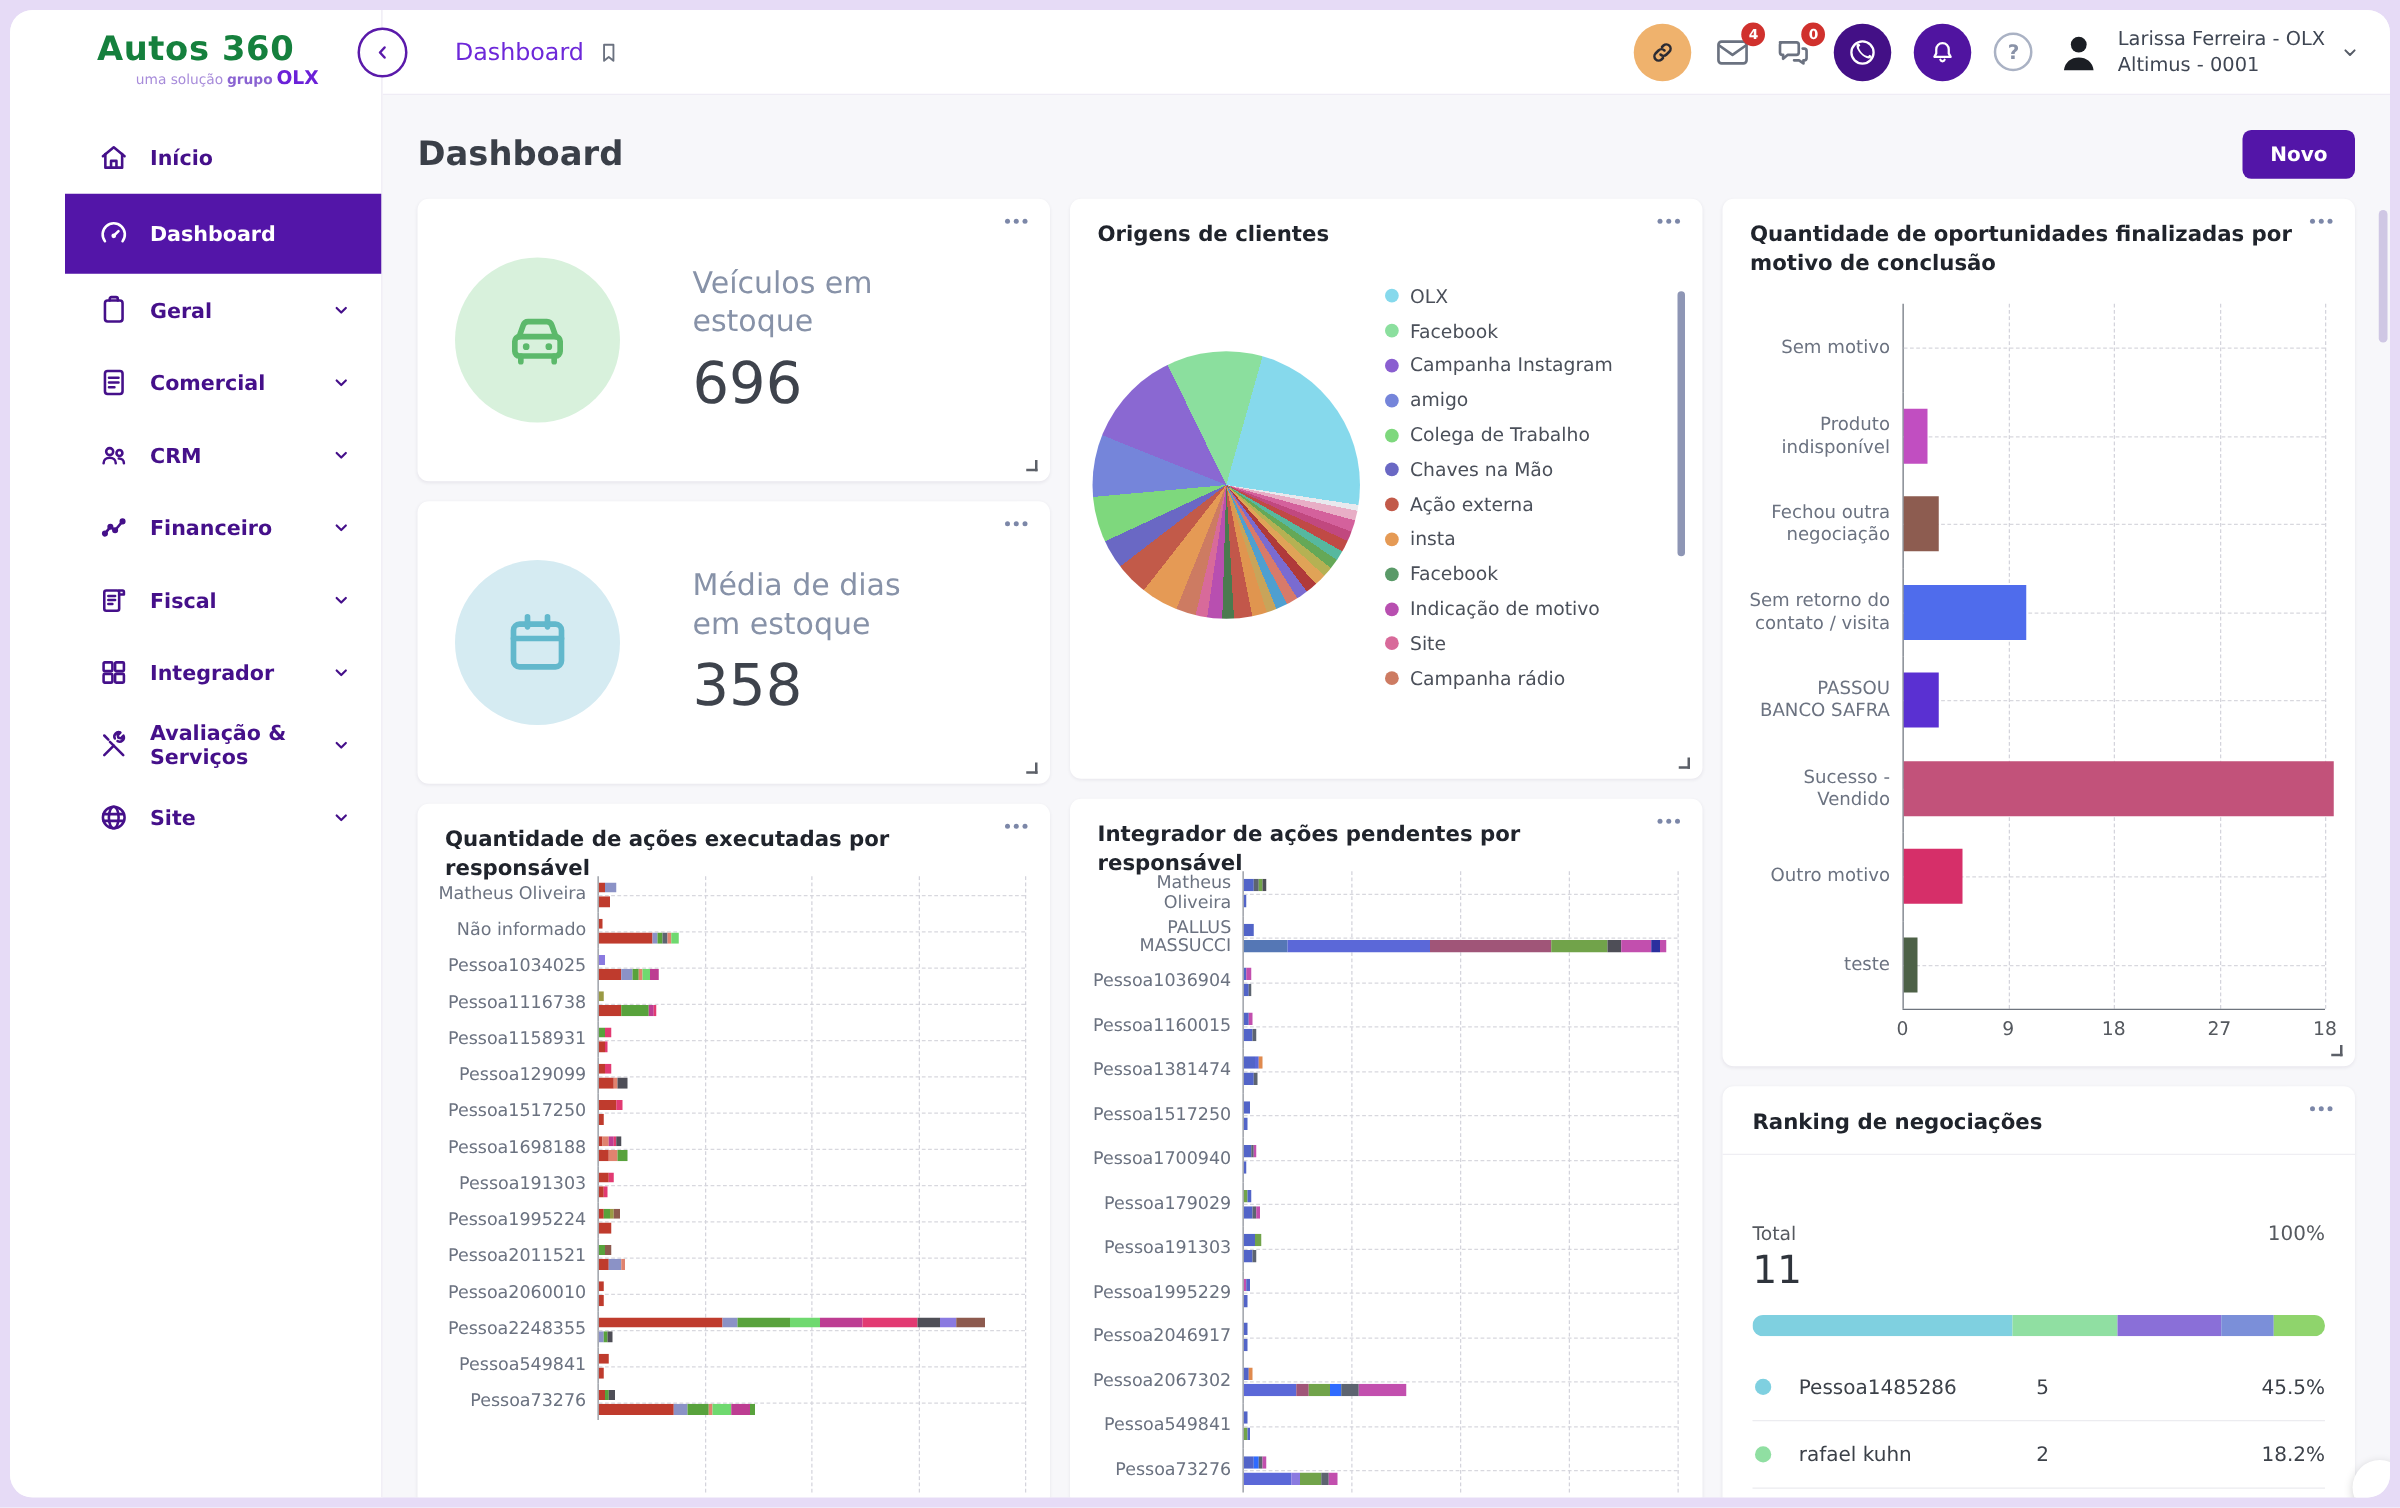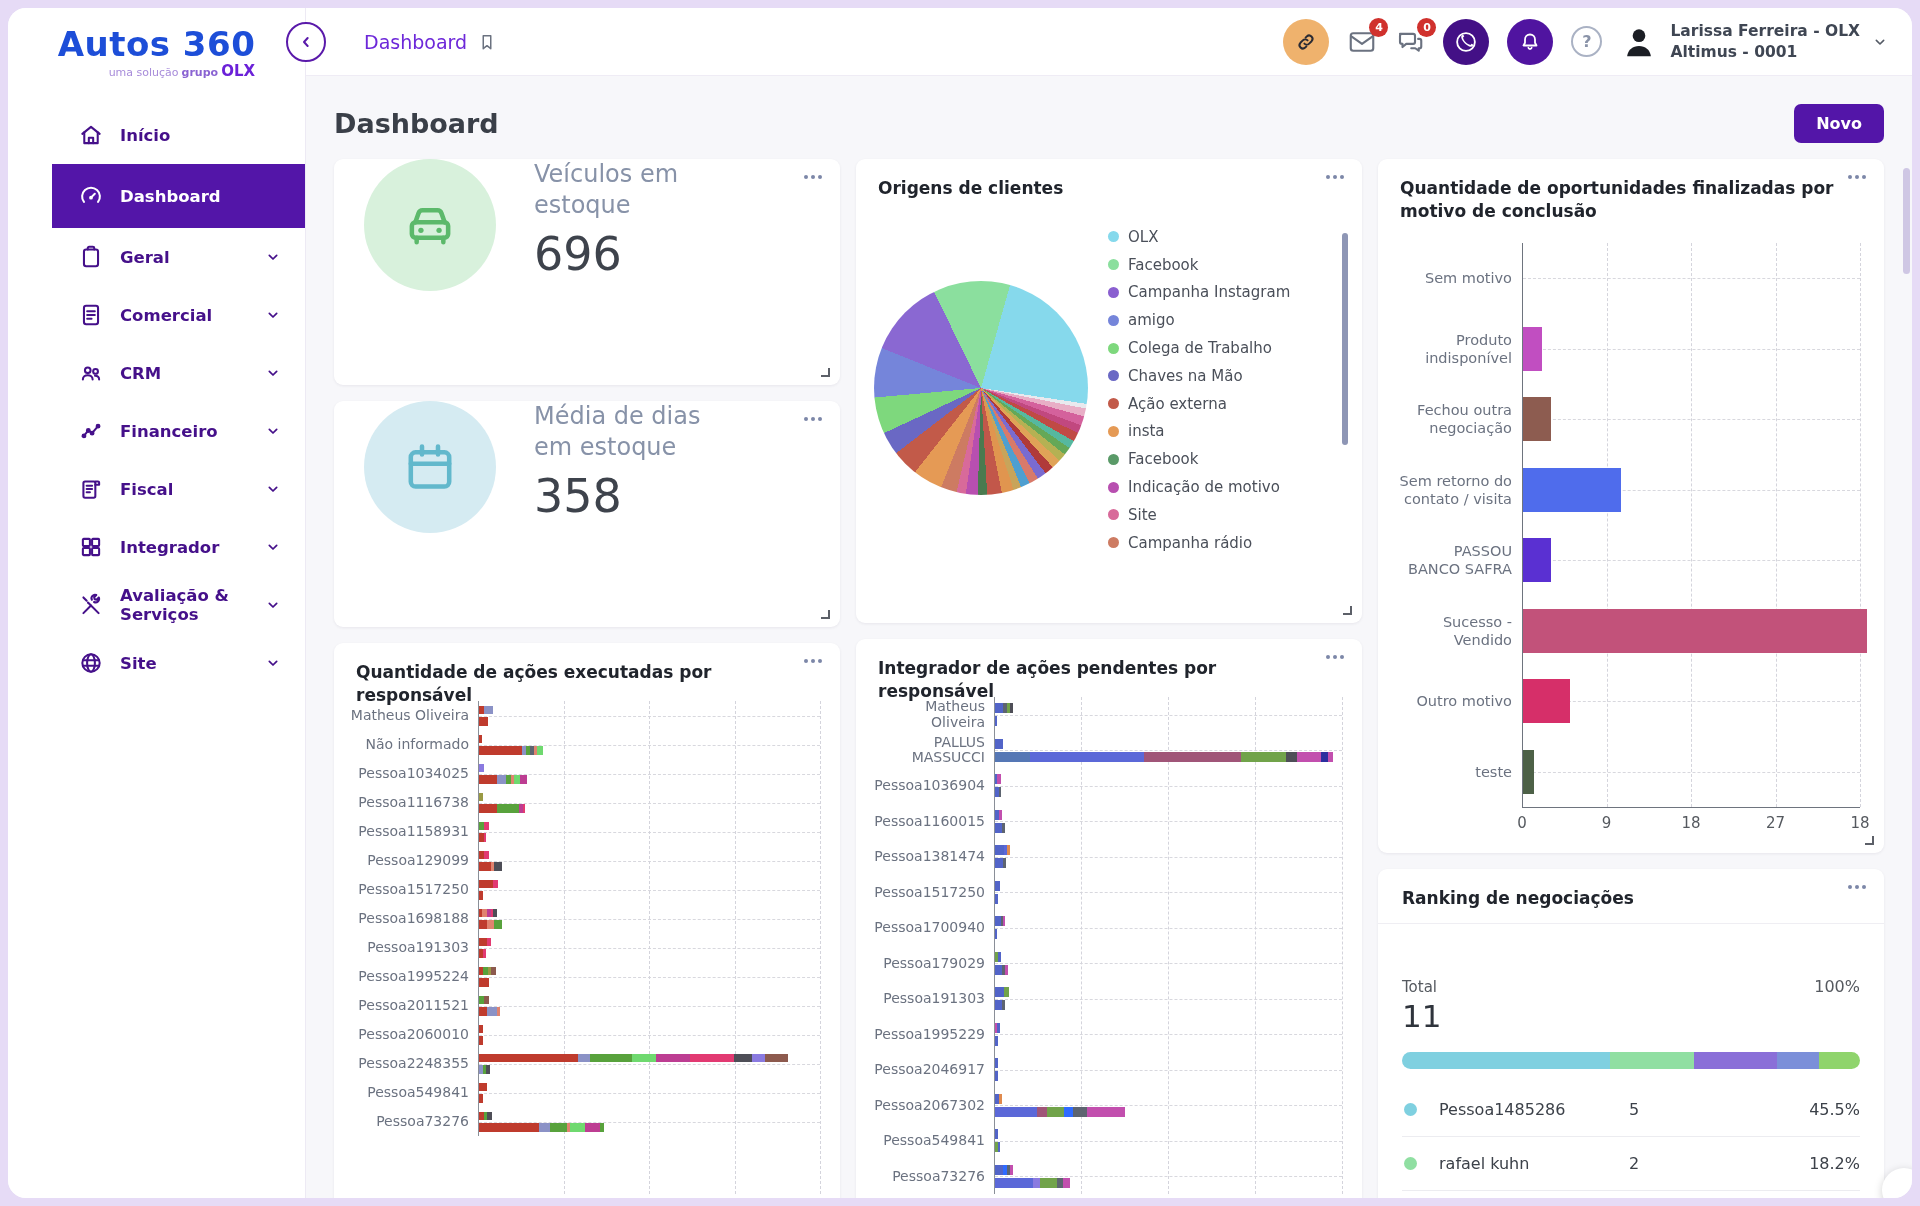--- a/index.html
+++ b/index.html
@@ -3,21 +3,21 @@
 <meta charset="utf-8">
 <style>
   * { margin:0; padding:0; box-sizing:border-box; }
   html,body { width:1920px; height:1206px; font-family:"DejaVu Sans","Liberation Sans",sans-serif; }
   body { background:#e6dbf6; position:relative; overflow:hidden; }
   .app { position:absolute; inset:8px; background:#f7f7fa; border-radius:18px; overflow:hidden; display:flex; }
 
   
   .sidebar { width:298px; background:#fff; border-right:1px solid #edeaf4; flex-shrink:0; z-index:3; }
   .logo-wrap { padding:16px 24px 6px; text-align:center; }
-  .logo-title { font-size:34px; font-weight:800; color:#1d4ed8; letter-spacing:0.5px; }
+  .logo-title { font-size:27px; font-weight:800; color:#15803d; letter-spacing:0.5px; }
   .logo-sub { text-align:right; padding-right:26px; margin-top:-2px; font-size:11px; color:#a78bda; }
   .logo-sub b.grupo { color:#8a63d2; font-weight:700; margin-left:3px; }
   .logo-sub b.olx { color:#6b21d8; font-weight:800; font-size:15px; margin-left:3px; }
   .nav { margin-top:20px; }
   .nav-item { height:58px; display:flex; align-items:center; padding:0 24px 0 26px; color:#45108a; cursor:pointer;margin-left:44px; }
   .nav-item .nicon { width:26px; height:26px; margin-right:16px; display:flex; align-items:center; justify-content:center; }
   .nav-item .nlabel { font-size:16.5px; font-weight:700; flex:1; }
   .nav-item .chev { width:16px; height:16px; }
   .nav-item.active { background:#5315a8; color:#fff; height:64px; }
 
@@ -29,37 +29,37 @@
   .crumb-label { font-size:19px; color:#6d28d9; font-weight:500; }
   .top-icons { margin-left:auto; display:flex; align-items:center; gap:18px; padding-right:24px; }
   .icon-rel { position:relative; cursor:pointer; }
   .badge { position:absolute; top:-9px; right:-11px; min-width:19px; height:19px; border-radius:10px; background:#d0312d; color:#fff; font-size:11px; font-weight:700; display:flex; align-items:center; justify-content:center; padding:0 4px; }
   .circle-btn { width:46px; height:46px; border-radius:50%; display:flex; align-items:center; justify-content:center; cursor:pointer; }
   .circle-orange { background:#efb26d; }
   .circle-purple-dk { background:#431086; }
   .circle-purple { background:#5014a0; }
   .help-circle { width:31px; height:31px; border-radius:50%; border:2px solid #aab2c4; color:#8a93a8; font-size:16px; font-weight:700; display:flex; align-items:center; justify-content:center; cursor:pointer; }
   .user-box { display:flex; align-items:center; gap:12px; cursor:pointer; }
-  .user-name { font-size:15.5px; color:#3f4653; line-height:1.3;font-weight:bold; }
+  .user-name { font-size:15.5px; color:#3f4653; line-height:1.3; }
 
   
   .main { flex:1; padding:0 28px; overflow:hidden; position:relative; }
   .title-row { margin-top:28px; display:flex; align-items:center; justify-content:space-between; }
   .page-title { font-size:27px; font-weight:600; color:#3a3f48; }
   .new-btn { background:#5315a8; color:#fff; border:none; border-radius:7px; font-size:16px; font-weight:700; padding:10px 22px; cursor:pointer; font-family:inherit; }
   .grid { display:grid; grid-template-columns:506px 506px 506px; gap:16px; margin-top:16px; align-items:start; }
   .col { display:flex; flex-direction:column; gap:16px; }
   .card { background:#fff; border-radius:9px; box-shadow:0 1px 3px rgba(25,20,50,.07); position:relative; }
   .dots { position:absolute; top:16px; right:18px; display:flex; gap:3px; cursor:pointer; }
   .dots i { width:4px; height:4px; border-radius:50%; background:#7c87a8; }
   .corner { position:absolute; right:10px; bottom:8px; width:9px; height:9px; border-right:2px solid #5c6068; border-bottom:2px solid #5c6068; }
   .card-title { font-size:17px; font-weight:700; color:#20242c; padding:18px 40px 0 22px; line-height:1.35; }
 
   
-  .stat-card { height:226px; display:flex; padding:0 30px; gap:38px; }
+  .stat-card { height:226px; display:flex; align-items:center; padding:0 30px; gap:58px; }
   .stat-icon { width:132px; height:132px; border-radius:50%; display:flex; align-items:center; justify-content:center; flex-shrink:0; }
   .stat-icon.green { background:#d8f1dc; color:#5cb96b; }
   .stat-icon.teal { background:#d5ebf2; color:#62b8cc; }
   .stat-label { font-size:24px; color:#8792a8; line-height:1.3; max-width:210px; }
   .stat-value { font-size:46px; color:#3e434c; font-weight:500; margin-top:6px; }
 
   
   .pie-card { height:464px; }
   .pie { position:absolute; left:18px; top:122px; width:214px; height:214px; border-radius:50%; }
   .pie-legend { position:absolute; left:252px; top:64px; width:200px; }

